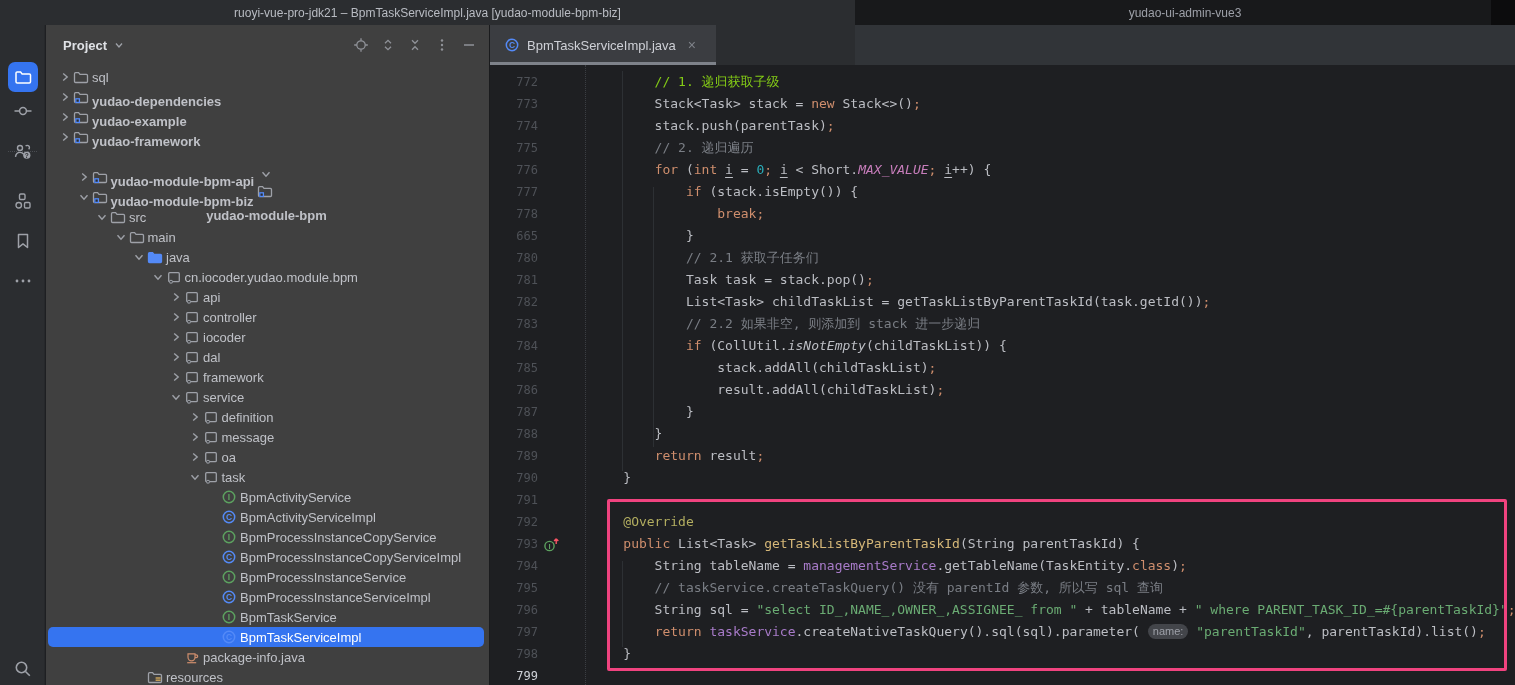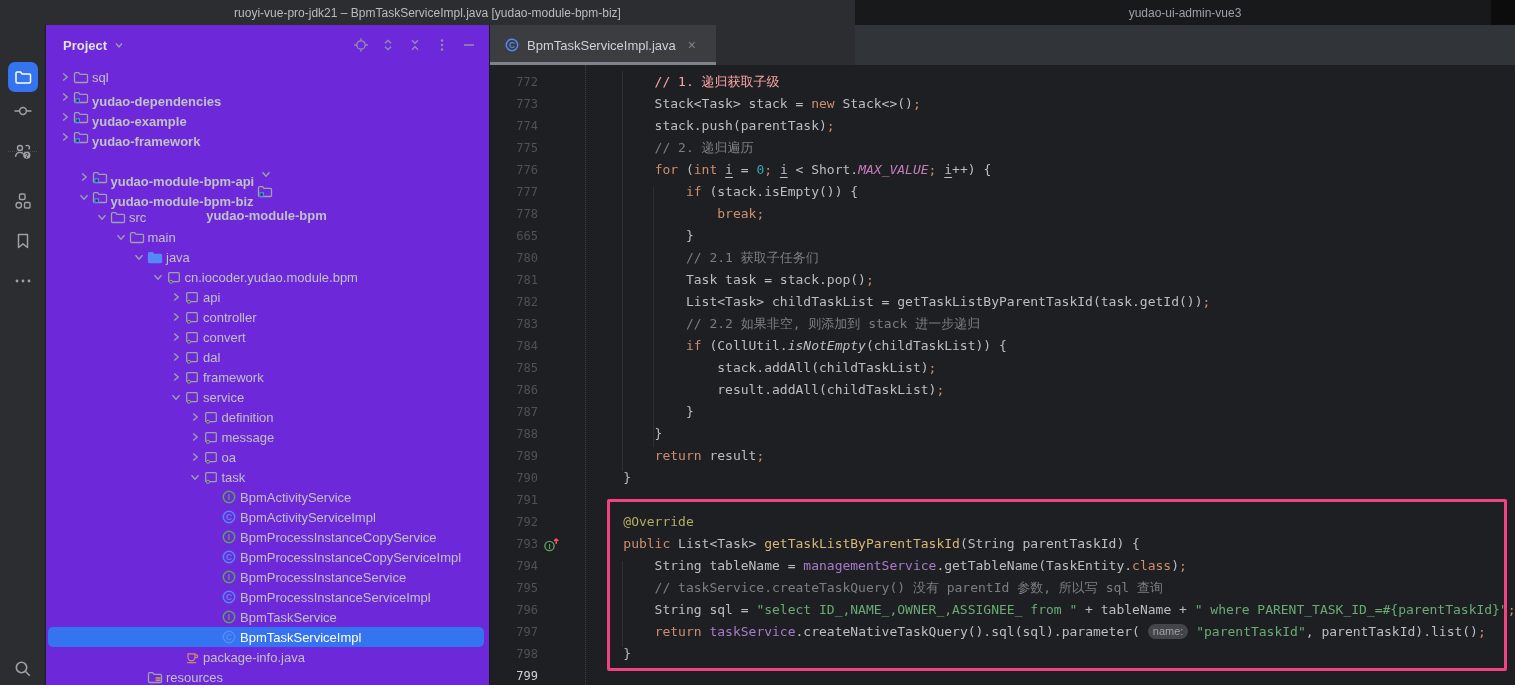--- a/index.html
+++ b/index.html
@@ -16,21 +16,21 @@
   .corner-block { position:absolute; right:0; top:0; width:24px; height:25px; background:#0c0c0d; }
 
   
   .activitybar { position:absolute; left:0; top:25px; width:45px; height:660px; background:#2b2d30;
     border-right:1px solid #26282b; }
   .act-item { position:absolute; left:0; width:45px; height:40px; display:flex; align-items:center; justify-content:center; }
   .act-active-bg { width:30px; height:30px; background:#3574f0; border-radius:7px; display:flex; align-items:center; justify-content:center; }
   .act-divider { position:absolute; left:8px; width:29px; border-top:1px dotted #4a4d52; }
 
   
-  .panel { position:absolute; left:46px; top:25px; width:444px; height:660px; background:#6d28d9;
+  .panel { position:absolute; left:46px; top:25px; width:444px; height:660px; background:#404040;
     border-right:1px solid #1a1b1d; }
   .panel-header { position:absolute; left:0; top:0; width:100%; height:40px; display:flex; align-items:center; }
   .panel-title { color:#dfe1e5; font-size:13px; font-weight:bold; margin-left:17px; }
   .panel-caret { margin-left:6px; display:flex; }
   .panel-actions { position:absolute; right:12px; top:0; height:40px; display:flex; align-items:center; gap:11px; }
   .panel-actions .pa { display:flex; opacity:.85; }
   .tree { position:absolute; left:0; top:40px; width:444px; height:620px; overflow:hidden; }
   .trow { position:absolute; left:2px; width:436px; height:20px; display:flex; align-items:center;
     color:#bfc1c7; font-size:13px; border-radius:5px; white-space:nowrap; }
   .trow.sel { background:#3574f0; color:#ffffff; }
@@ -391,21 +391,21 @@
               <path d="M5.2 3.5l4 3.5-4 3.5" stroke="#9ea1a8" stroke-width="1.4"></path>
             </svg>
           </span>
           <span class="ticon">
             <svg width="16" height="16" viewBox="0 0 16 16" fill="none" xmlns="http://www.w3.org/2000/svg">
               <rect x="2.7" y="3.7" width="10.6" height="9" rx="1" stroke="#9ea1a8" stroke-width="1.3"></rect>
               <circle cx="5" cy="12.7" r="1.8" fill="#2b2d30"></circle>
               <circle cx="5" cy="12.7" r="1.4" stroke="#9ea1a8" stroke-width="1.1"></circle>
             </svg>
           </span>
-          <span class="tlabel">convert</span>
+          <span class="tlabel">iocoder</span>
         </div>
         <div class="trow" style="top: 282px;">
           <span style="flex: 0 0 120px;"></span>
           <span class="chev">
             <svg width="14" height="14" viewBox="0 0 14 14" fill="none" xmlns="http://www.w3.org/2000/svg">
               <path d="M5.2 3.5l4 3.5-4 3.5" stroke="#9ea1a8" stroke-width="1.4"></path>
             </svg>
           </span>
           <span class="ticon">
             <svg width="16" height="16" viewBox="0 0 16 16" fill="none" xmlns="http://www.w3.org/2000/svg">
@@ -642,21 +642,21 @@
     </div>
   </div>
 
   <div class="editor" id="editor">
     <div class="gutter-sep"></div>
   <div class="iguide" style="left: 132px; top: 6px; height: 400px;"></div>
       <div class="iguide" style="left: 163px; top: 122px; height: 260px;"></div>
       <div class="iguide" style="left: 132px; top: 496px; height: 86px;"></div>
       <div class="crow" style="top: 6px;">
         <span class="ln">772</span>
-        <span class="codetext"><span class="" style="color: #fca5a5;">        // 1. 递归获取子级</span></span>
+        <span class="codetext"><span class="" style="color: #84cc16;">        // 1. 递归获取子级</span></span>
       </div>
       <div class="crow" style="top: 28px;">
         <span class="ln">773</span>
         <span class="codetext"><span class="" style="color: rgb(188, 190, 196);">        Stack&lt;Task&gt; stack = </span><span class="" style="color: rgb(207, 142, 109);">new</span><span class="" style="color: rgb(188, 190, 196);"> Stack&lt;&gt;()</span><span class="" style="color: rgb(207, 142, 109);">;</span></span>
       </div>
       <div class="crow" style="top: 50px;">
         <span class="ln">774</span>
         <span class="codetext"><span class="" style="color: rgb(188, 190, 196);">        stack.push(parentTask)</span><span class="" style="color: rgb(207, 142, 109);">;</span></span>
       </div>
       <div class="crow" style="top: 72px;">

